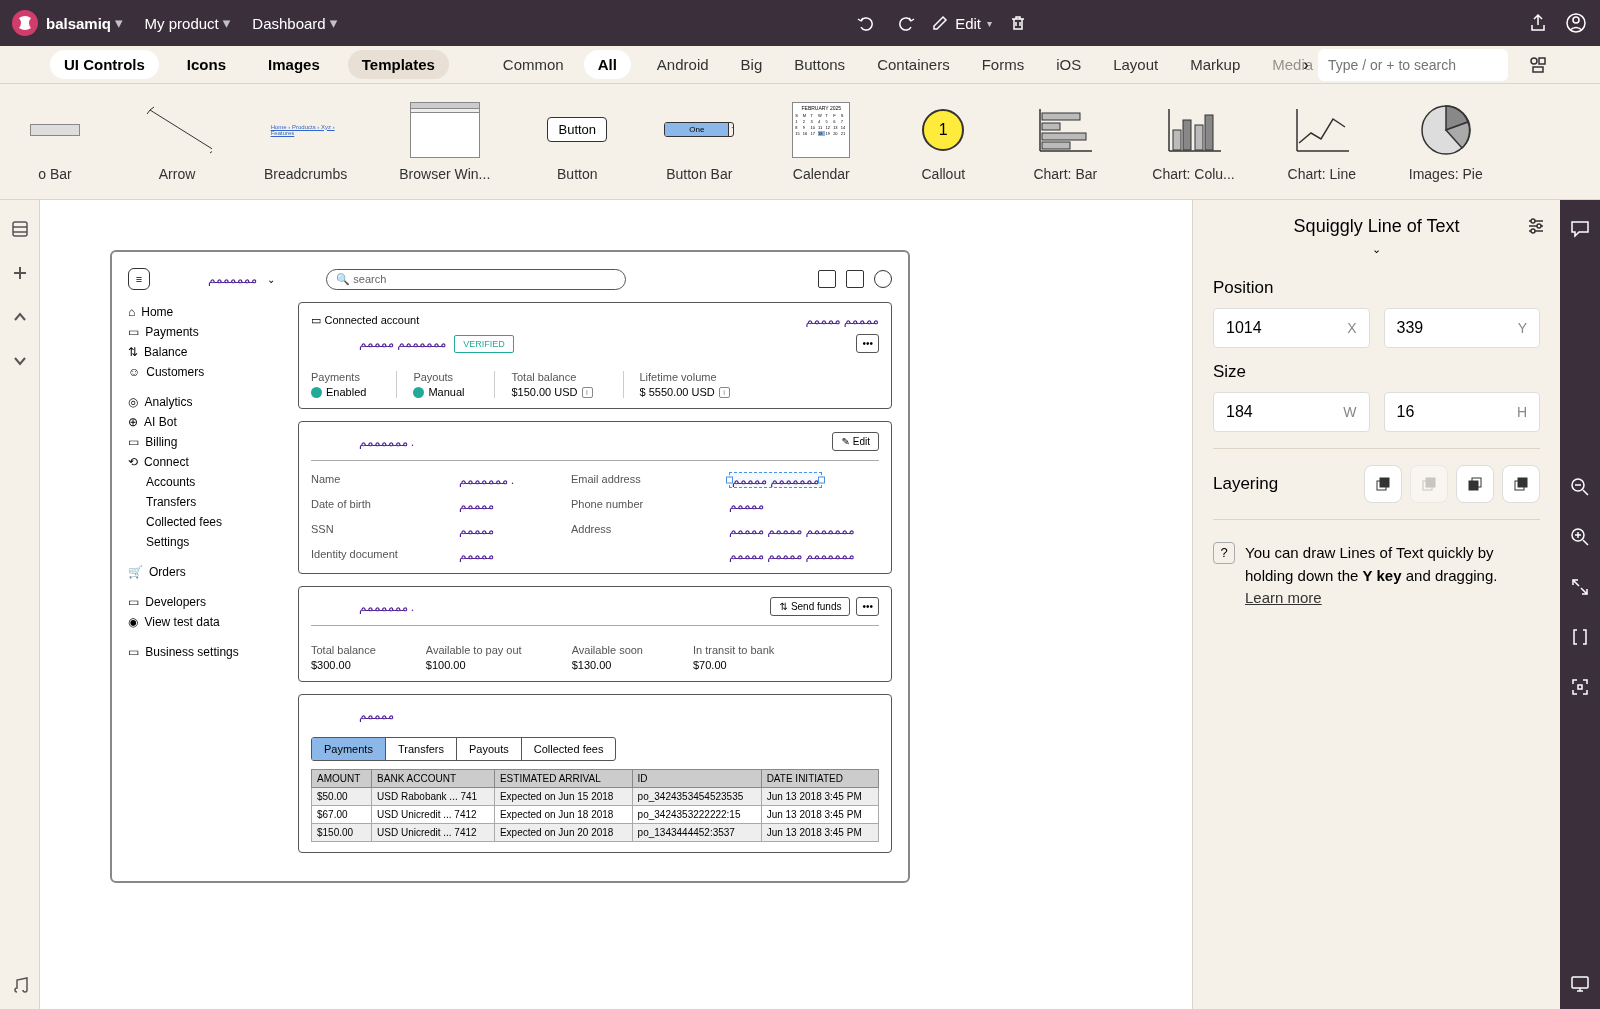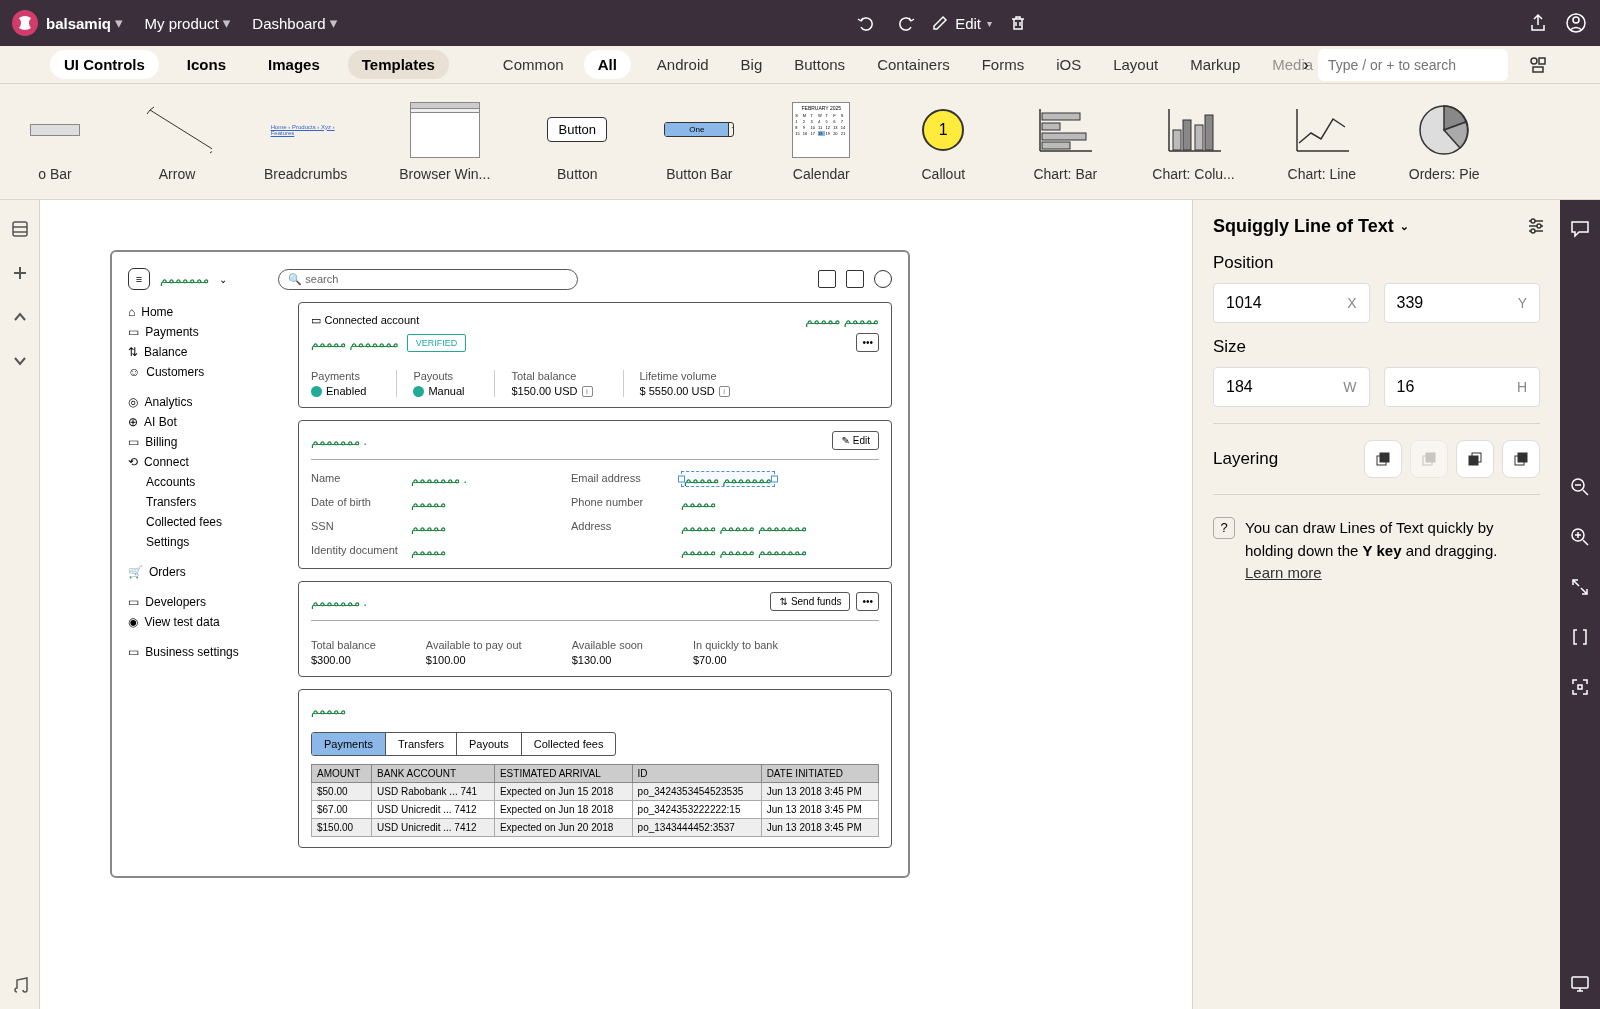--- a/index.html
+++ b/index.html
@@ -36,21 +36,21 @@
 .main { display: flex; height: calc(1009px - 46px - 38px - 116px); }
 .left-rail { width: 40px; background: #f5f0e8; border-right: 1px solid #ddd4c8; display: flex; flex-direction: column; align-items: center; padding-top: 18px; gap: 22px; }
 .left-rail .ic { width: 22px; height: 22px; cursor: pointer; display: flex; align-items: center; justify-content: center; color: #555; }
 .bottom-left { position: absolute; bottom: 12px; left: 10px; }
 
 .canvas-wrap { flex: 1; background: #fff; overflow: auto; padding: 50px 30px; position: relative; }
 .canvas { width: 800px; background: #fff; border: 2px solid #888; border-radius: 6px; padding: 16px; margin: 0 auto 0 40px; font-family: "Comic Sans MS", cursive, sans-serif; }
 
 
 .right-panel { width: 368px; background: #f5f0e8; border-left: 1px solid #ddd4c8; padding: 16px 20px; position: relative; }
-.right-panel h2 { font-size: 18px; font-weight: 700; display: flex; align-items: center; gap: 6px; margin-bottom: 16px; }
+.right-panel h2 { font-size: 18px; font-weight: 400; display: flex; align-items: center; gap: 6px; margin-bottom: 22px; flex-direction: column; }
 .right-panel .section-label { font-size: 17px; margin: 6px 0 10px; }
 .right-panel .row { display: flex; gap: 14px; margin-bottom: 14px; }
 .right-panel .field { flex: 1; background: #fff; border: 1px solid #ddd; border-radius: 4px; padding: 10px 12px; display: flex; align-items: center; justify-content: space-between; }
 .right-panel .field input { border: none; outline: none; font-size: 16px; width: 80px; }
 .right-panel .field .suffix { color: #888; font-size: 14px; }
 .right-panel hr { border: none; border-top: 1px solid #ddd4c8; margin: 16px 0; }
 .right-panel .layer-row { display: flex; align-items: center; justify-content: space-between; }
 .right-panel .layer-btns { display: flex; gap: 8px; }
 .right-panel .lbtn { width: 38px; height: 38px; background: #fff; border: 1px solid #ddd; border-radius: 8px; display: flex; align-items: center; justify-content: center; cursor: pointer; }
 .right-panel .lbtn.disabled { opacity: 0.4; }
@@ -68,21 +68,21 @@
 .mock-search { flex: 0 0 300px; border: 1.5px solid #555; border-radius: 14px; padding: 3px 10px; font-size: 11px; color: #666; margin-left: 40px; }
 .mock-right-icons { margin-left: auto; display: flex; gap: 10px; }
 .mock-right-icons span { width: 18px; height: 18px; border: 1.5px solid #333; border-radius: 4px; display: inline-block; }
 .mock-body { display: flex; gap: 20px; }
 .mock-sidebar { width: 150px; font-size: 12px; }
 .mock-sidebar .it { display: flex; align-items: center; gap: 6px; padding: 3px 0; }
 .mock-sidebar .it.sub { padding-left: 18px; }
 .mock-sidebar .gap { height: 10px; }
 .mock-main { flex: 1; }
 .mock-card { border: 1.5px solid #555; border-radius: 4px; padding: 10px 12px; margin-bottom: 12px; }
-.squig { font-family: Liberation Sans, sans-serif; color: #15803d; letter-spacing: -1px; font-size: 12px; }
+.squig { font-family: Liberation Serif, serif; color: #4c1d95; letter-spacing: -1px; font-size: 12px; margin-left: 48px; }
 .verify-badge { display: inline-block; border: 1px solid #2a9; color: #2a9; font-size: 9px; padding: 3px 8px; border-radius: 2px; margin-left: 8px; }
 .mock-stats { display: flex; gap: 30px; margin-top: 10px; padding-top: 8px; }
 .mock-stats .stat { font-size: 11px; }
 .mock-stats .stat .lbl { color: #555; margin-bottom: 3px; }
 .mock-stats .stat .val { display: flex; align-items: center; gap: 4px; }
 .chk { width: 11px; height: 11px; background: #2a9; border-radius: 50%; display: inline-block; }
 .info-i { width: 11px; height: 11px; border: 1px solid #888; border-radius: 2px; display: inline-flex; align-items: center; justify-content: center; font-size: 8px; color: #888; }
 .edit-btn { float: right; border: 1.5px solid #555; border-radius: 3px; padding: 3px 8px; font-size: 10px; display: flex; align-items: center; gap: 3px; }
 .more-btn { float: right; border: 1.5px solid #555; border-radius: 3px; padding: 3px 5px; font-size: 10px; margin-left: 6px; }
 .detail-grid { display: grid; grid-template-columns: 100px 160px 110px 180px; row-gap: 10px; font-size: 11px; margin-top: 12px; }
@@ -320,21 +320,21 @@
       <div class="label">Chart: Line</div>
     </div>
   <div class="item">
       <div class="preview">
         <svg width="56" height="56" viewBox="0 0 56 56">
           <circle cx="28" cy="28" r="24" fill="#ddd" stroke="#333" stroke-width="1.5"></circle>
           <path d="M28 28 L28 4 A24 24 0 0 1 50 20 Z" fill="#888" stroke="#333" stroke-width="1.5"></path>
           <path d="M28 28 L50 20 A24 24 0 0 1 44 46 Z" fill="#aaa" stroke="#333" stroke-width="1.5"></path>
         </svg>
       </div>
-      <div class="label">Orders: Pie</div>
+      <div class="label">Images: Pie</div>
     </div>
 </div>
 
 <div class="main">
   <div class="left-rail">
     <div class="ic">
         <svg width="20" height="20" stroke="#555" fill="none" stroke-width="1.5">
           <rect x="3" y="3" width="14" height="14" rx="2"></rect>
           <line x1="3" y1="8" x2="17" y2="8"></line>
           <line x1="3" y1="13" x2="17" y2="13"></line>
@@ -524,21 +524,21 @@
                 </div>
               <div class="stat">
                   <div class="lbl">Available to pay out</div>
                   <div class="val">$100.00</div>
                 </div>
               <div class="stat">
                   <div class="lbl">Available soon</div>
                   <div class="val">$130.00</div>
                 </div>
               <div class="stat">
-                  <div class="lbl">In quickly to bank</div>
+                  <div class="lbl">In transit to bank</div>
                   <div class="val">$70.00</div>
                 </div>
             </div>
           </div>
 
           <div class="mock-card">
             <span class="squig">ممممم</span>
             <div style="height:14px"></div>
             <div class="mock-tabs">
               <div class="t active">Payments</div>

